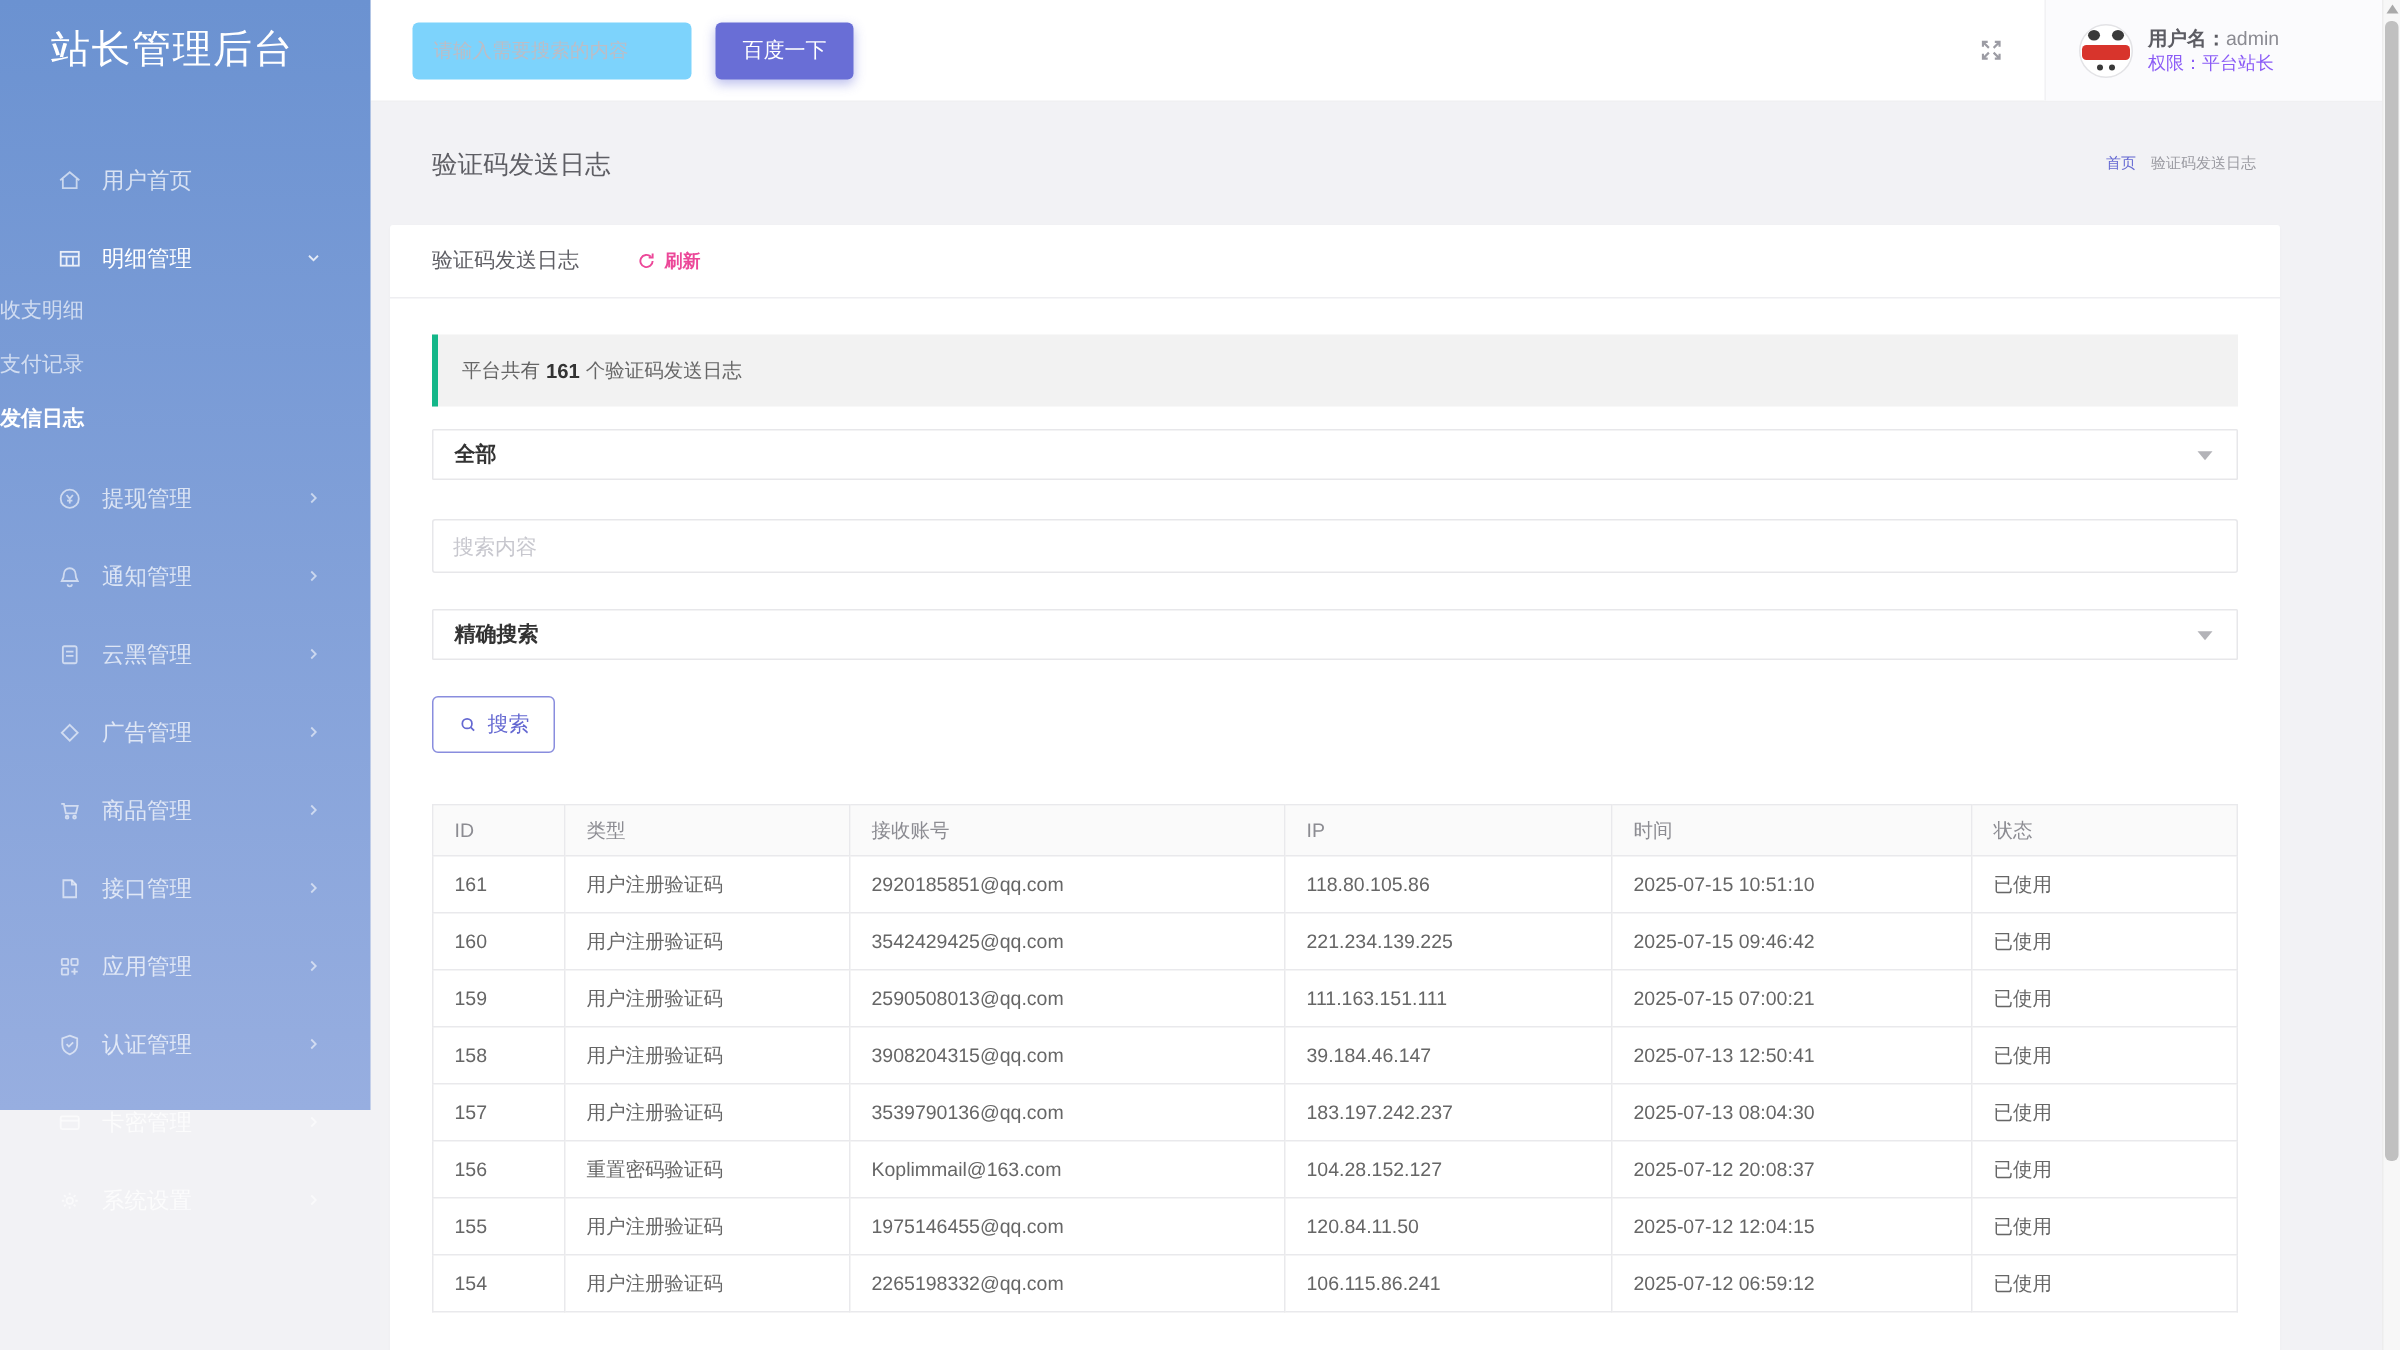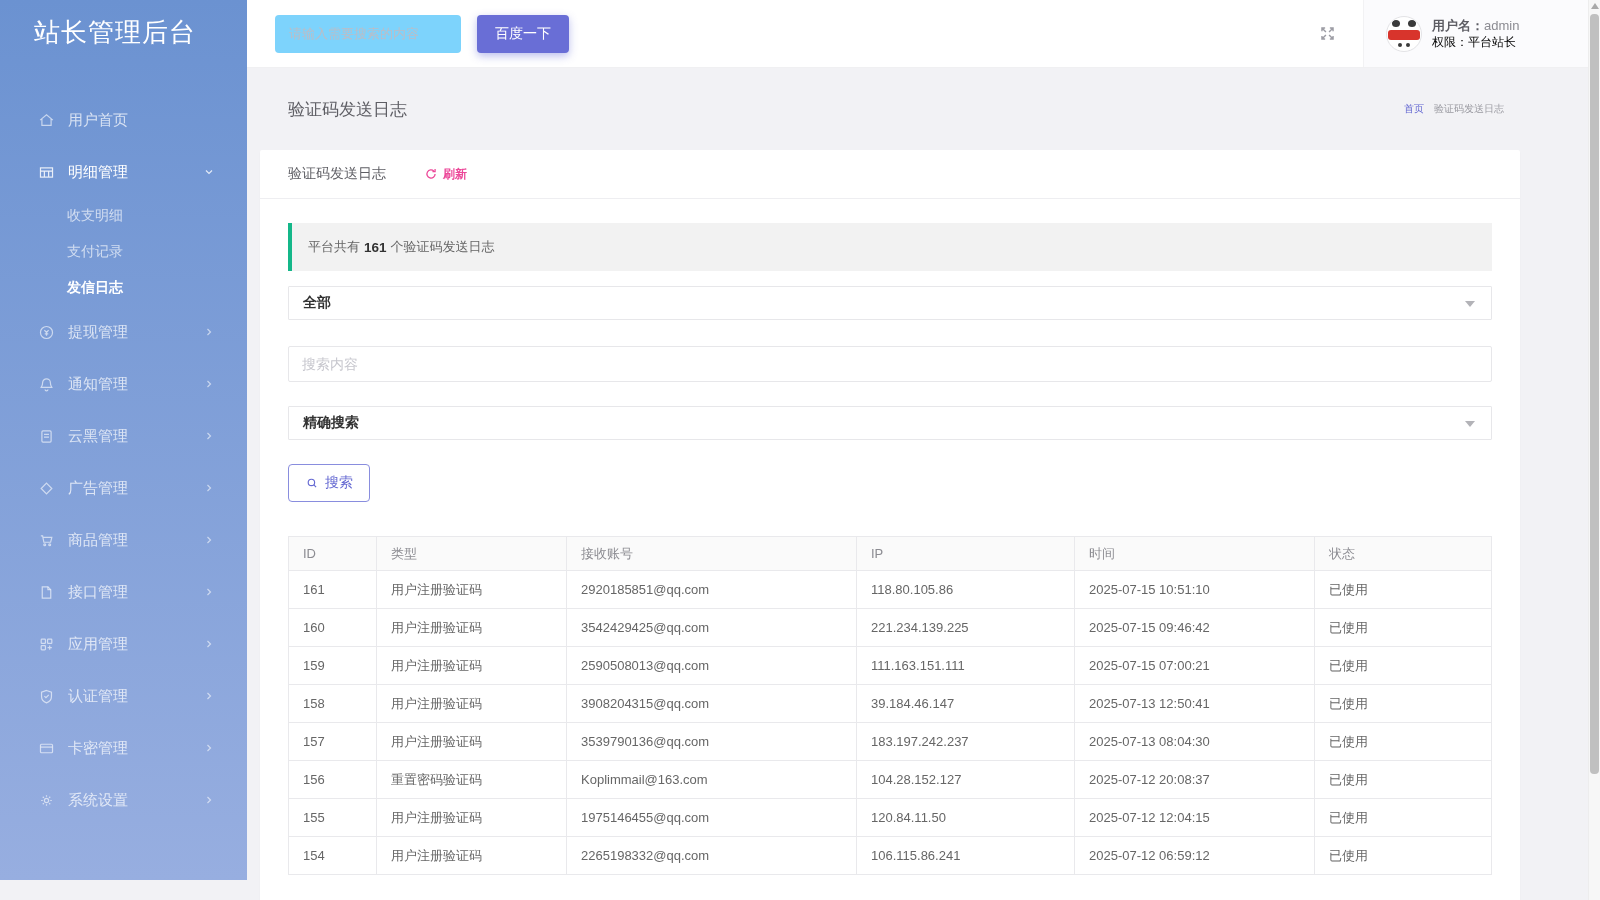--- a/index.html
+++ b/index.html
@@ -8,30 +8,30 @@
     --sb-top:#6b92d1;
     --sb-bottom:#97aee0;
     --alert-green:#14b789;
   }
   *{margin:0;padding:0;box-sizing:border-box;}
   html,body{width:1600px;height:900px;}
   body{font-family:"Liberation Sans","DejaVu Sans",sans-serif;background:#fff;}
   .app{position:relative;width:1600px;height:900px;overflow:hidden;background:#f2f2f5;}
 
   
-  .sidebar{position:absolute;left:0;top:0;width:247px;height:880px;z-index:5;
+  .sidebar{position:absolute;left:0;top:0;width:247px;height:740px;z-index:5;
     background:linear-gradient(180deg,var(--sb-top) 0%,var(--sb-bottom) 100%);}
   .brand{padding:16px 20px 0 34px;color:#fff;font-size:26px;line-height:1.25;letter-spacing:1px;height:94px;}
   .nav-item{position:relative;display:flex;align-items:center;height:52px;padding-left:38px;
     color:rgba(255,255,255,.72);font-size:15px;cursor:pointer;}
   .nav-item .nico{display:inline-flex;width:17px;height:17px;margin-right:13px;flex:0 0 auto;opacity:.85;}
   .nav-item .nico svg{width:17px;height:17px;}
   .nav-item .chev{position:absolute;right:32px;top:50%;transform:translateY(-50%);display:inline-flex;opacity:.8;}
   .nav-item.open{color:#fff;}
-  .sub-item{display:flex;align-items:center;height:36px;padding-left:67px;font-size:14px;
+  .sub-item{display:flex;height:36px;font-size:14px;
     color:rgba(255,255,255,.66);cursor:pointer;}
   .sub-item.active{color:#fff;font-weight:bold;}
 
   
   .topbar{position:absolute;left:247px;top:0;right:12px;height:68px;background:#fff;z-index:4;
     display:flex;align-items:center;padding-left:28px;border-bottom:1px solid #f0f0f2;}
   .tb-search{width:186px;height:38px;background:#7dd3fc;border:none;border-radius:4px;
     padding:0 14px;font-size:13px;color:#666;outline:none;font-family:inherit;}
   .tb-search::placeholder{color:#bcbdc6;}
   .tb-btn{margin-left:16px;height:38px;padding:0 18px;border:none;border-radius:4px;background:var(--accent-btn);
@@ -43,21 +43,21 @@
   .avatar{position:relative;width:36px;height:36px;border-radius:50%;background:#fff;
     border:1px solid #e3e3e6;overflow:hidden;flex:0 0 auto;}
   .av-ear{position:absolute;top:3px;width:8px;height:7px;border-radius:50%;background:#3a3a3a;}
   .av-ear.l{left:5px;}  .av-ear.r{right:5px;}
   .av-band{position:absolute;left:1px;right:1px;top:13px;height:10px;background:#d8342c;border-radius:3px;}
   .av-eye{position:absolute;top:26px;width:4px;height:4px;border-radius:50%;background:#3a3a3a;}
   .av-eye.l{left:11px;} .av-eye.r{right:11px;}
   .user-lines{display:flex;flex-direction:column;line-height:1.35;}
   .user-line1{font-size:13px;color:#8b8b92;}
   .user-line1 b{color:#5c5c63;font-weight:bold;}
-  .user-line2{font-size:12px;color:#000000;}
+  .user-line2{font-size:12px;color:#8b5cf6;}
 
   
   .scrollbar{position:absolute;right:0;top:0;width:12px;height:900px;background:#f7f7f7;
     border-left:1px solid #ededed;z-index:6;}
   .sb-arrow{position:absolute;top:3px;left:2px;width:0;height:0;
     border-left:4px solid transparent;border-right:4px solid transparent;border-bottom:6px solid #a9a9a9;}
   .sb-thumb{position:absolute;top:14px;left:1px;width:9px;height:760px;background:#c0c0c0;border-radius:4px;}
 
   
   .main{position:absolute;left:247px;top:68px;right:12px;bottom:0;background:#f2f2f5;overflow:hidden;}

